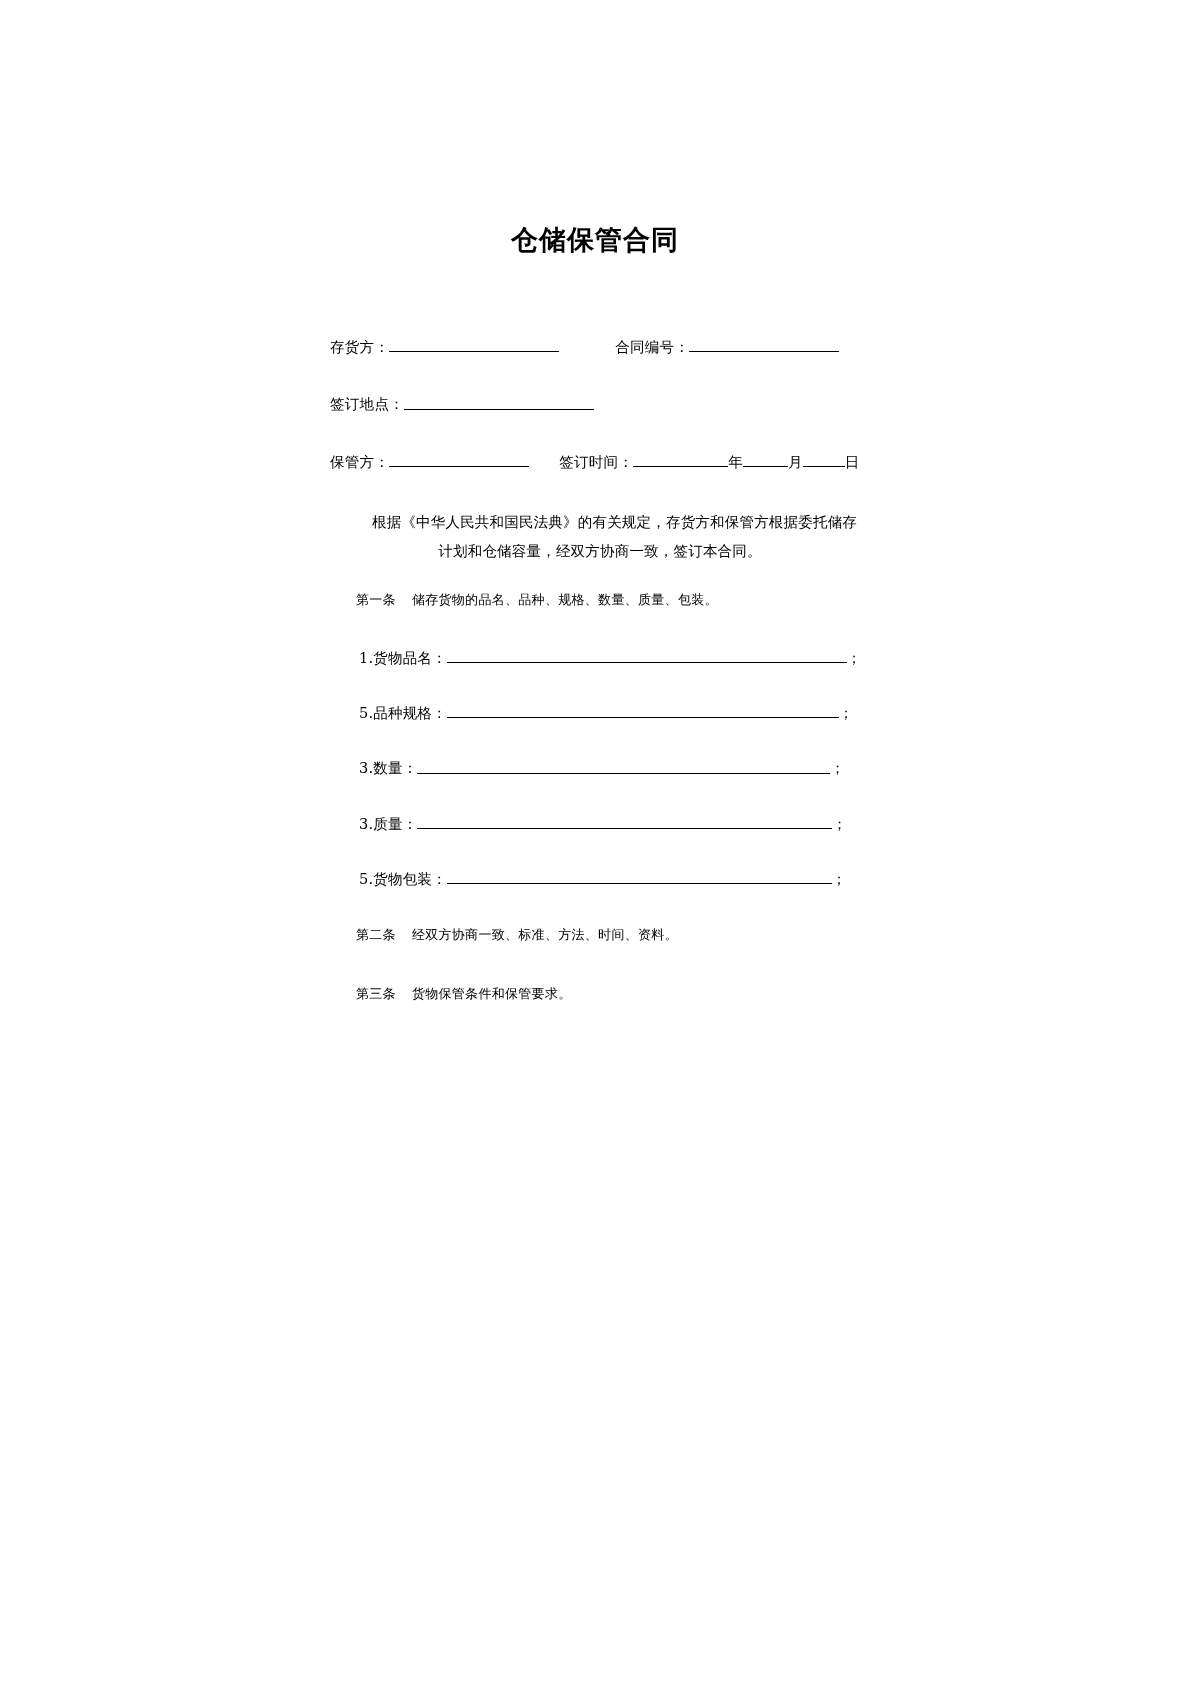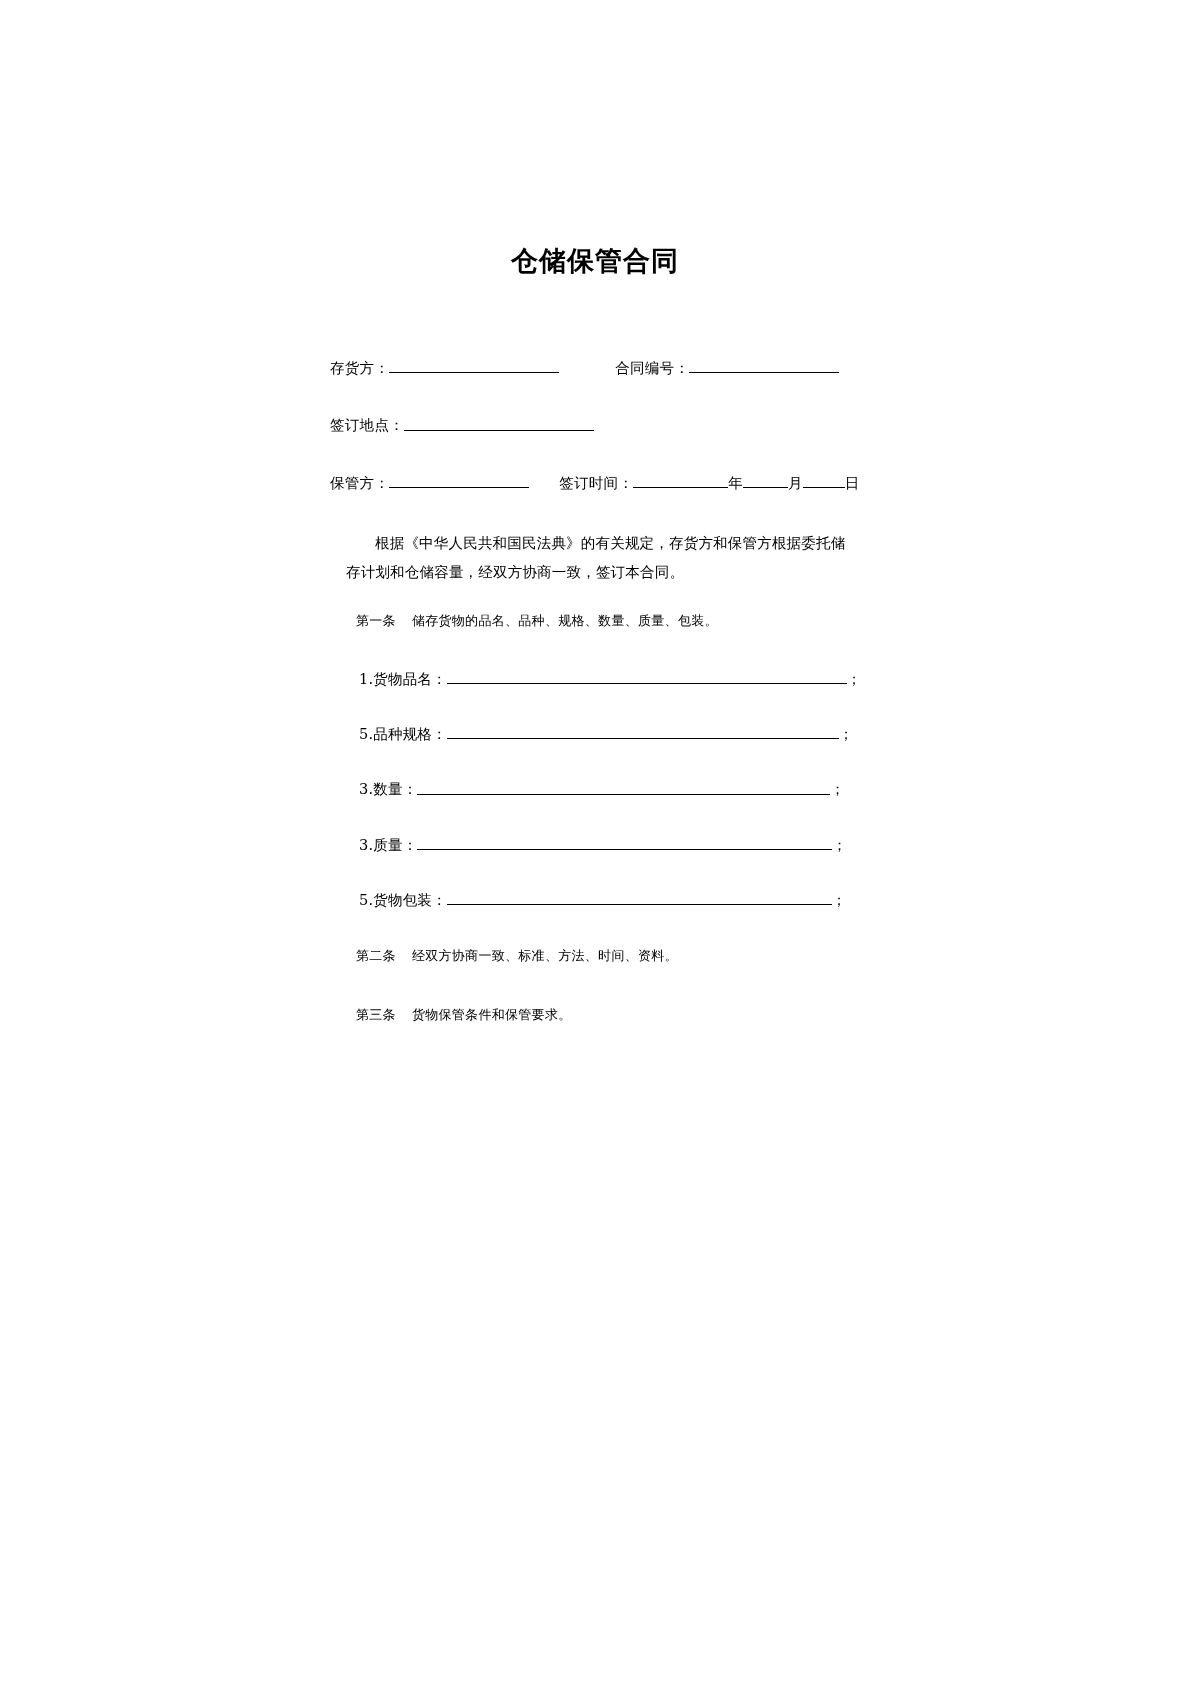--- a/index.html
+++ b/index.html
@@ -17,21 +17,21 @@
   }
   .page {
     position: relative;
     width: 1190px;
     height: 1683px;
     background: #ffffff;
   }
   .content {
     position: absolute;
     left: 330px;
-    top: 243px;
+    top: 222px;
     width: 530px;
   }
   .doc-title {
     font-family: "DejaVu Sans", "Liberation Sans", sans-serif;
     font-weight: bold;
     font-size: 27px;
     text-align: center;
     letter-spacing: 1px;
     margin: 0 0 78px 0;
     color: #000;
@@ -55,23 +55,24 @@
   .b-140 { width: 140px; }
   .b-95  { width: 95px; }
   .b-45  { width: 45px; }
   .b-42  { width: 42px; }
   .gap-lg { display: inline-block; width: 56px; }
   .gap-md { display: inline-block; width: 30px; }
 
   .para {
     font-size: 14.5px;
     line-height: 2.0;
-    margin: 0 0 22px 16px;
+    margin: 0 0 22px 10px;
     text-indent: 2em;
     letter-spacing: 0.2px;
+    text-align: center;
   }
   .clause {
     font-size: 13px;
     line-height: 1.9;
     margin: 0 0 34px 0;
     text-indent: 2em;
     letter-spacing: 0.3px;
   }
   .clause .sp { display: inline-block; width: 16px; }
 

